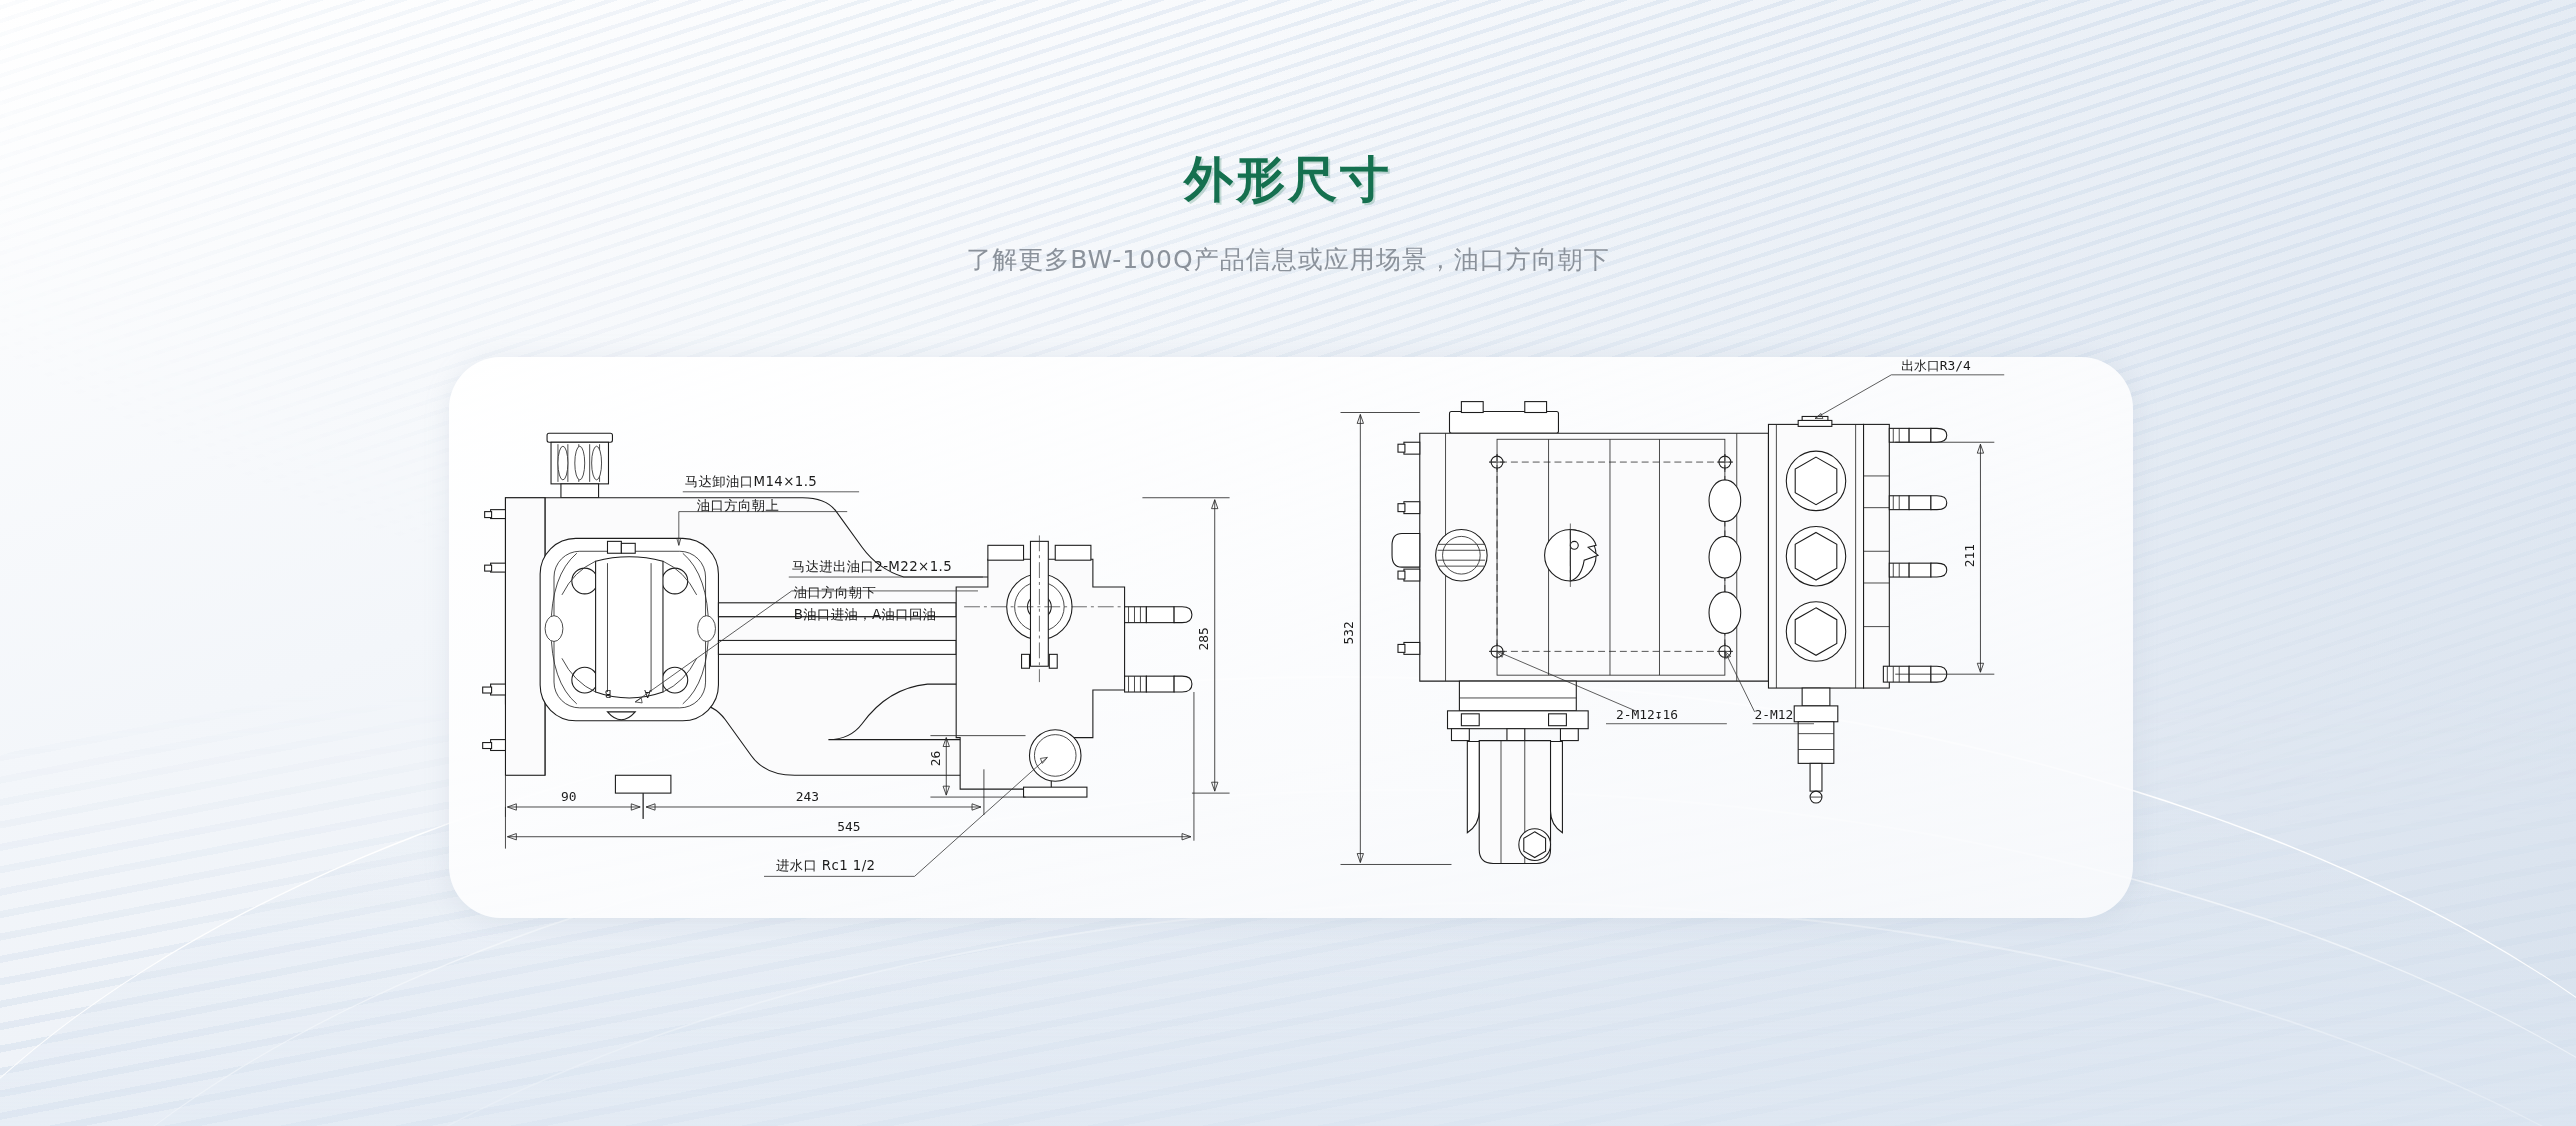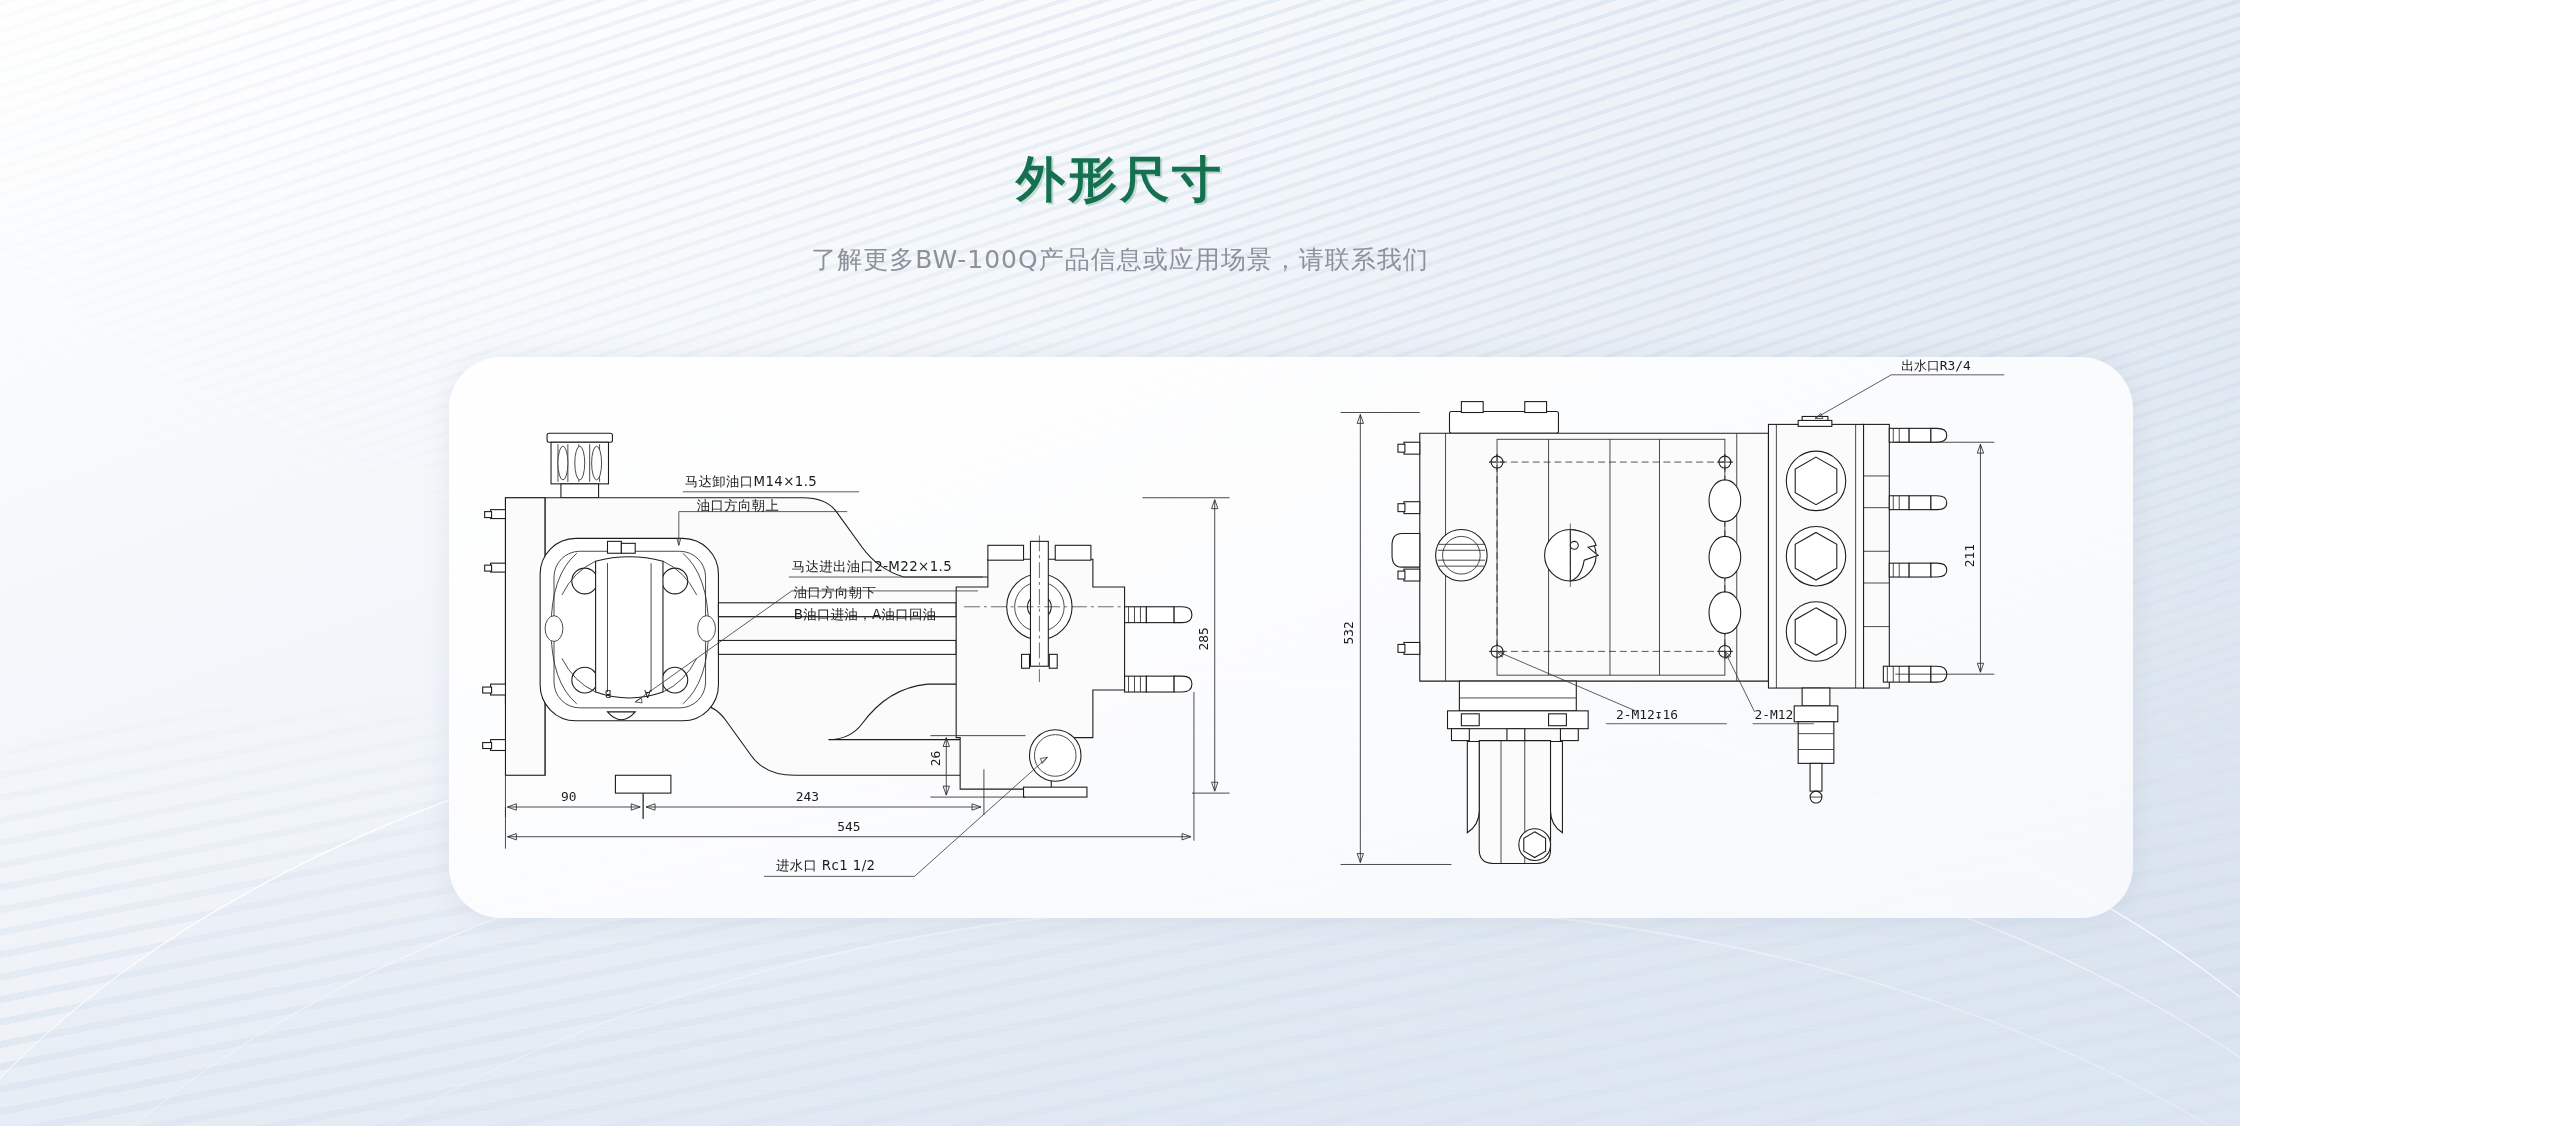--- a/index.html
+++ b/index.html
@@ -2,21 +2,21 @@
 <html><head>
 <meta charset="utf-8">
 <style>
   * { margin:0; padding:0; box-sizing:border-box; }
   html, body {
     width:2576px; height:1127px;
     overflow:hidden;
     font-family:"Liberation Sans","DejaVu Sans",sans-serif;
   }
   #page {
-    position:relative; width:2240px; height:1127px;
+    position:relative; width:2576px; height:1127px;
     background:
       linear-gradient(118deg, rgba(255,255,255,0) 40%, rgba(210,222,236,0.55) 100%),
       linear-gradient(160deg, #ffffff 0%, #f3f6fa 38%, #e9eef5 72%, #dfe6ef 100%);
     overflow:hidden;
   }
   
   .stripes {
     position:absolute; inset:-30% -10% -10% -10%;
     pointer-events:none;
     background:repeating-linear-gradient(
@@ -102,21 +102,21 @@
 <div id="page">
 
   <div class="stripes"></div>
   <div class="stripes2"></div>
   <div class="swoosh c"></div>
   <div class="swoosh b"></div>
   <div class="swoosh"></div>
 
   <header>
     <h1 id="page-title">外形尺寸</h1>
-    <p id="page-subtitle">了解更多BW-100Q产品信息或应用场景，请联系我们</p>
+    <p id="page-subtitle">了解更多BW-100Q产品信息或应用场景，油口方向朝下</p>
   </header>
 
   <div id="drawing-card">
     <svg viewBox="0 0 1700 566" preserveAspectRatio="none">
 
       <g>
 
         <g>
           <rect x="99" y="77" class="ln fillw" width="66" height="9" rx="2"></rect>
           <rect x="103" y="86" class="ln fillw" width="58" height="42"></rect>

